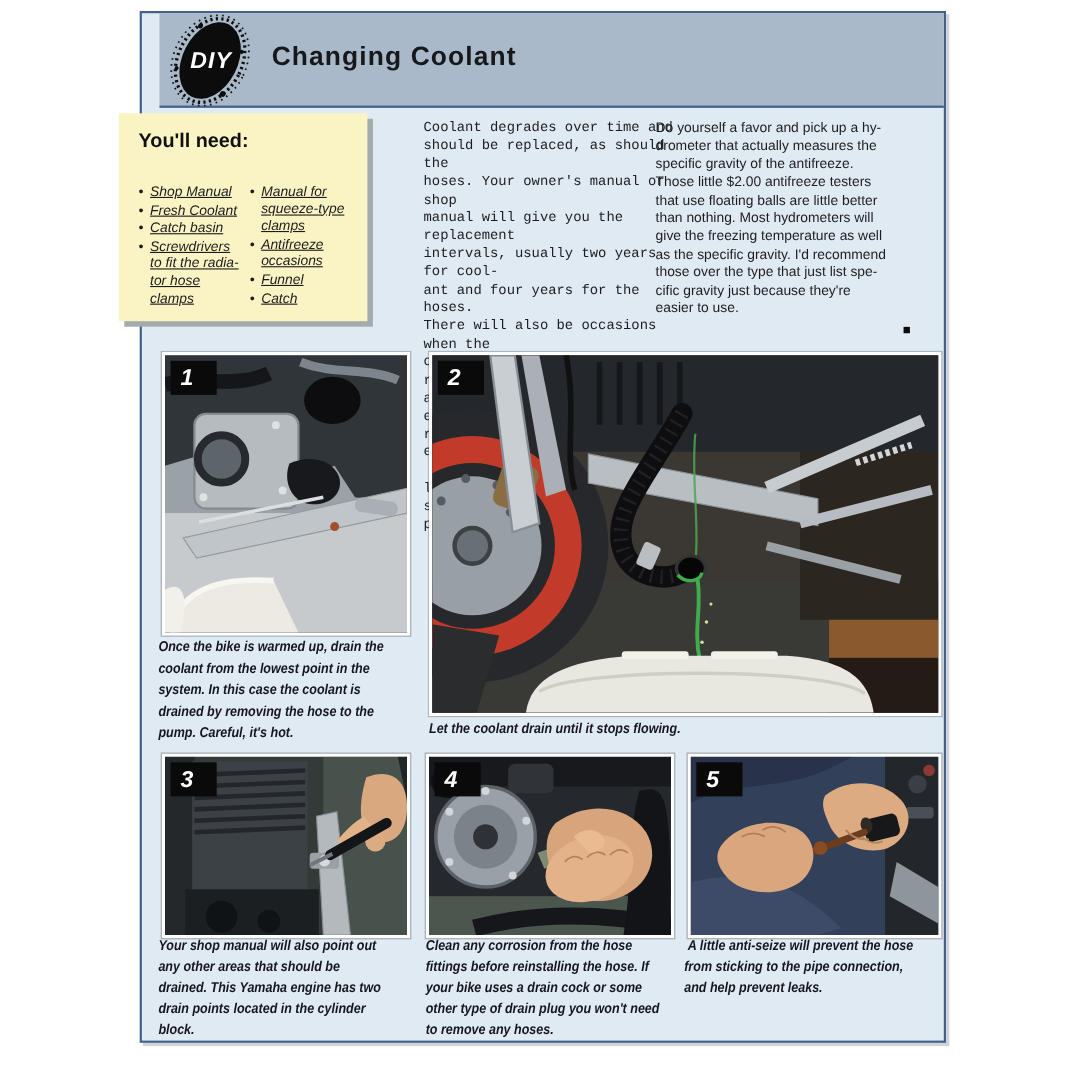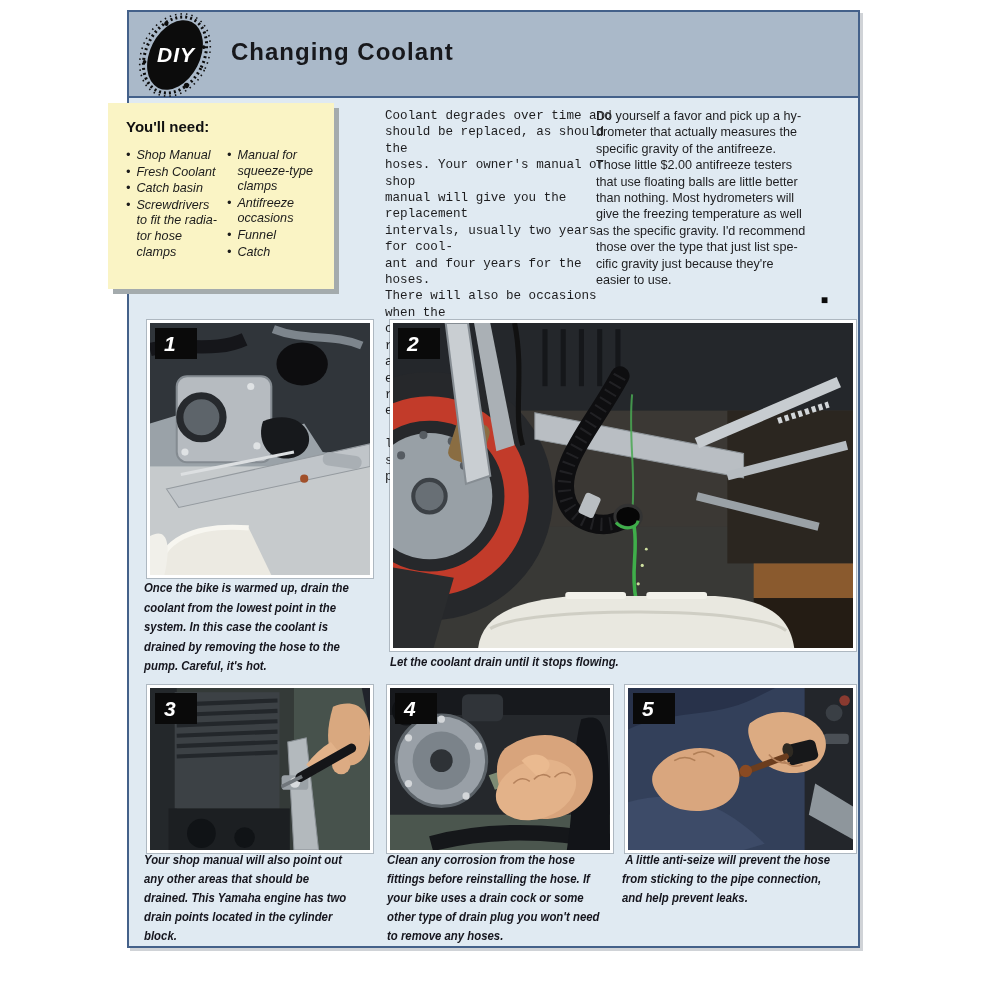--- a/index.html
+++ b/index.html
@@ -8,44 +8,44 @@
     font-family:"Liberation Sans", sans-serif; overflow:hidden;
   }
   .page {
     position:absolute; left:127px; top:10px; width:733px; height:938px;
     background:var(--page-bg,#e0eaf2);
     border:2px solid var(--page-border,#44618a);
     box-shadow:3px 3px 0 rgba(120,130,140,.35);
     box-sizing:border-box;
   }
   .header {
-    position:absolute; left:0; top:0; right:0; height:84px;
+    position:absolute; left:16px; top:0; right:0; height:84px;
     background:var(--header-bg,#aab9c9);
     border-bottom:2px solid var(--page-border,#44618a);
   }
   .logo-svg { position:absolute; left:4px; top:1px; }
   .page-title {
     position:absolute; left:102px; top:26px; margin:0;
     font-size:24px; font-weight:bold; 
     letter-spacing:1px; color:#17181c;
   }
   
   .note {
     position:absolute; left:-21px; top:91px; width:226px; min-height:186px;
     background:var(--note-bg,#faf4c5);
     box-shadow:5px 5px 0 #a4abad;
     padding:15px 10px 12px 18px; box-sizing:border-box;
   }
-  .note-title { margin:0 0 13px 0; font-size:15px; font-weight:bold; color:#101010; }
+  .note-title { margin:0 0 28px 0; font-size:18px; font-weight:bold; color:#101010; }
   .note-cols { display:flex; gap:4px; }
   .note ul { list-style:none; margin:0; padding:0; width:50%;
     font-style:italic; font-size:12.6px; line-height:15.6px; color:#1b1b1b; }
   .note li { display:flex; gap:6px; margin-bottom:1px; }
   .note li .dot { flex:0 0 auto; }
-  .note li span.t { white-space:pre-line; }
+  .note li span.t { white-space:pre-line;text-decoration:underline; }
   
   .col { position:absolute; width:240px; font-size:12.6px; line-height:16.4px; color:#1d1d1f; }
   .col .txt { white-space:pre-wrap; display:block; }
   #col1 { left:256px; top:96px;font-family:Liberation Mono, monospace; }
   #col2 { left:467px; top:96px; }
   .endmark { text-align:right; padding-right:8px; margin-top:4px; font-size:12px; color:#0b0b0b; }
   
   .photo {
     position:absolute; border:3px solid #ffffff;
     box-shadow:0 0 0 1px rgba(60,70,80,.3); background:#444; box-sizing:content-box;

